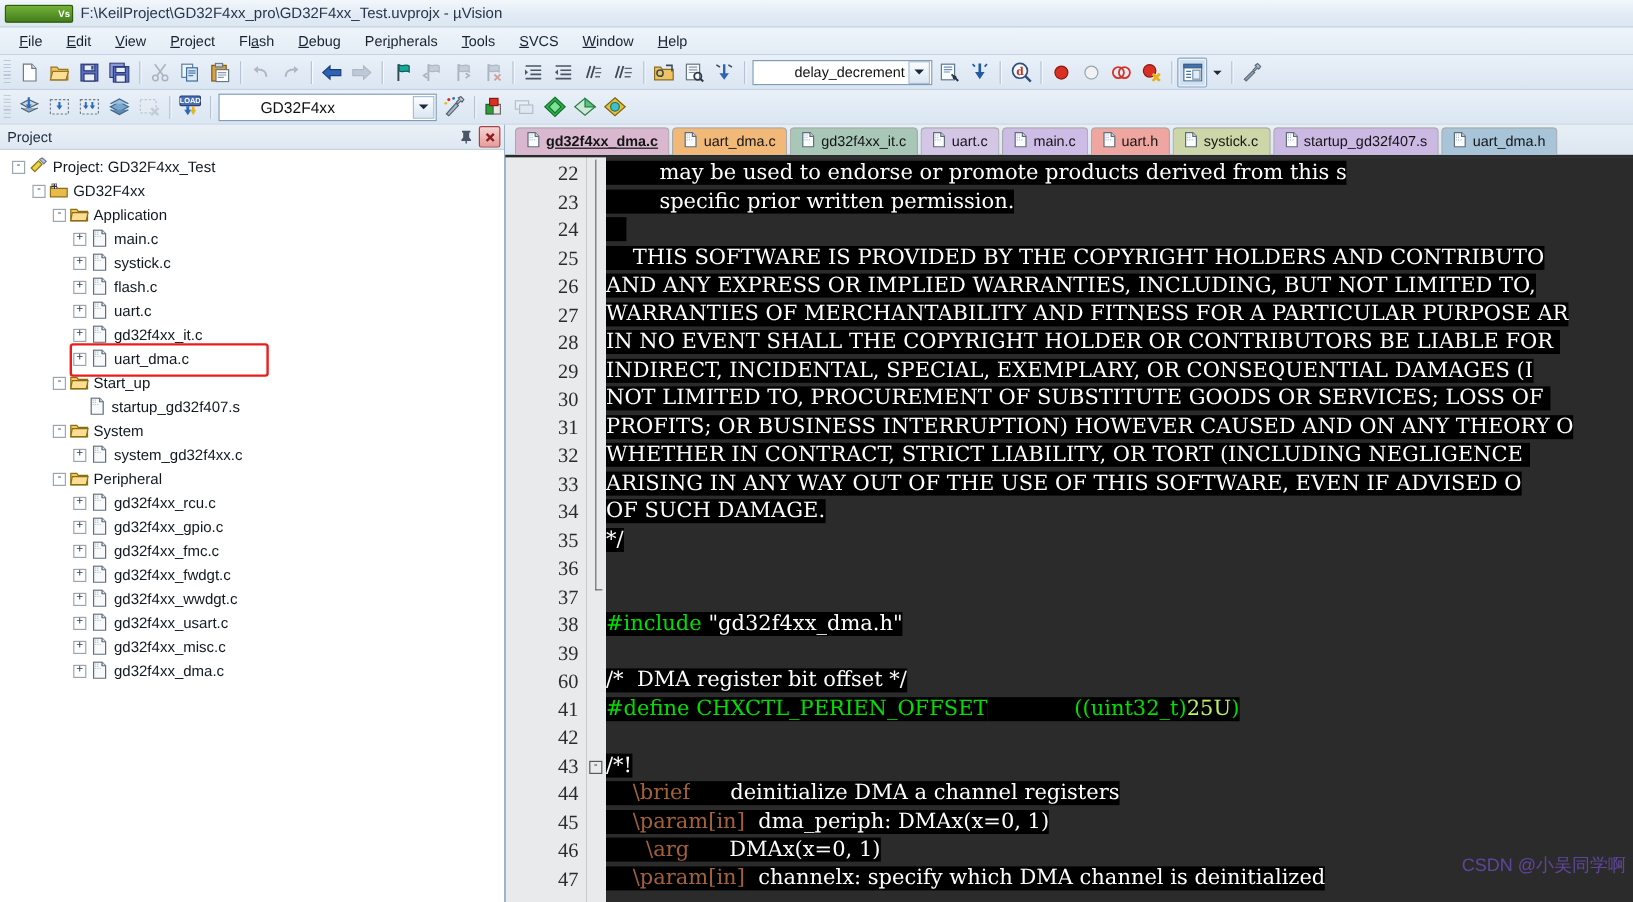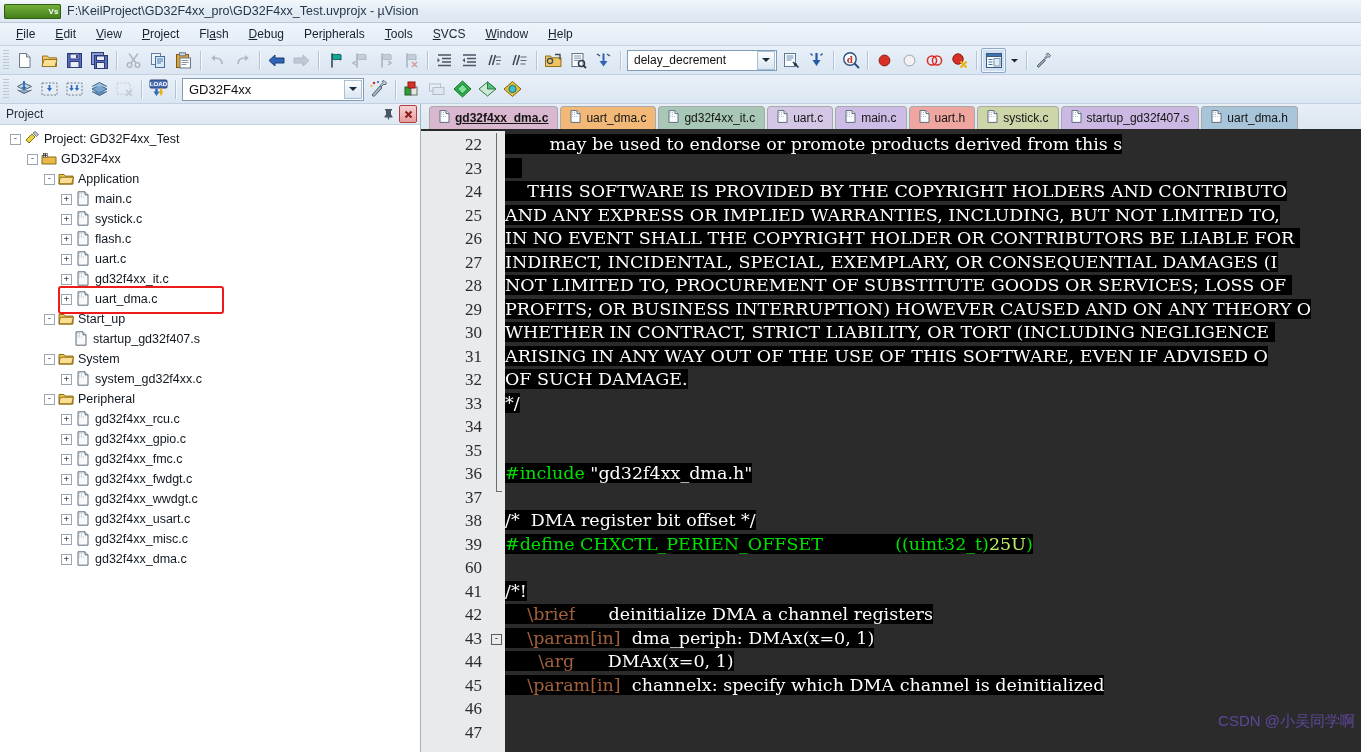--- a/index.html
+++ b/index.html
@@ -39,21 +39,21 @@
   .tb-sep{width:1px;height:19px;margin:0 4px;background:#b5c4d4;box-shadow:1px 0 0 #f4f9ff;}
   .tb-btn{width:23px;height:23px;display:flex;align-items:center;justify-content:center;
     border:1px solid transparent;border-radius:2px;}
   .tb-btn.active{border-color:#8fa9c4;background:#cfe0f2;
     box-shadow:inset 0 0 0 1px #eef5fd;}
   .tb-btn svg{display:block;}
   .tb-btn.dim{opacity:.42;}
   .combo{display:flex;align-items:center;height:19px;background:#fff;
     border:1px solid #7f9db9;margin:0 2px;}
   .combo .cval{font-size:12px;color:#111;padding:0 4px 0 6px;flex:1;white-space:nowrap;
-    overflow:hidden;}
+    overflow:hidden;margin-left:28px;}
   .combo .carrow{width:16px;height:17px;margin:1px;display:flex;align-items:center;
     justify-content:center;background:linear-gradient(#fbfdff,#dae6f2);
     border:1px solid #a9bed2;}
   .combo .carrow i{width:0;height:0;border-left:4px solid transparent;
     border-right:4px solid transparent;border-top:4px solid #1b2a38;display:block;}
 
   
   .main{display:flex;height:calc(752px - 22px - 22px - 28px - 28px);}
 
   
@@ -809,23 +809,25 @@
             <div class="gline">46</div>
             <div class="gline">47</div>
           </div>
         <div class="foldcol" id="foldcol">
             <div class="fold-box" style="top: 502.5px;">-</div>
             <div class="fold-line" style="top: 2px; height: 358.5px;"></div>
             <div class="fold-line" style="top: 359.5px; height: 1px; width: 6px;"></div>
           </div>
         <div class="code" id="code">
             <div class="cline"><span class="tk-wht">        may be used to endorse or promote products derived from this s</span></div>
+            <div class="cline"><span class="tk-wht">        specific prior written permission.</span></div>
             <div class="cline"><span class="tk-wht">   </span></div>
             <div class="cline"><span class="tk-wht">    THIS SOFTWARE IS PROVIDED BY THE COPYRIGHT HOLDERS AND CONTRIBUTO</span></div>
             <div class="cline"><span class="tk-wht">AND ANY EXPRESS OR IMPLIED WARRANTIES, INCLUDING, BUT NOT LIMITED TO,</span></div>
+            <div class="cline"><span class="tk-wht">WARRANTIES OF MERCHANTABILITY AND FITNESS FOR A PARTICULAR PURPOSE AR</span></div>
             <div class="cline"><span class="tk-wht">IN NO EVENT SHALL THE COPYRIGHT HOLDER OR CONTRIBUTORS BE LIABLE FOR </span></div>
             <div class="cline"><span class="tk-wht">INDIRECT, INCIDENTAL, SPECIAL, EXEMPLARY, OR CONSEQUENTIAL DAMAGES (I</span></div>
             <div class="cline"><span class="tk-wht">NOT LIMITED TO, PROCUREMENT OF SUBSTITUTE GOODS OR SERVICES; LOSS OF </span></div>
             <div class="cline"><span class="tk-wht">PROFITS; OR BUSINESS INTERRUPTION) HOWEVER CAUSED AND ON ANY THEORY O</span></div>
             <div class="cline"><span class="tk-wht">WHETHER IN CONTRACT, STRICT LIABILITY, OR TORT (INCLUDING NEGLIGENCE </span></div>
             <div class="cline"><span class="tk-wht">ARISING IN ANY WAY OUT OF THE USE OF THIS SOFTWARE, EVEN IF ADVISED O</span></div>
             <div class="cline"><span class="tk-wht">OF SUCH DAMAGE.</span></div>
             <div class="cline"><span class="tk-wht">*/</span></div>
             <div class="cline">&nbsp;</div>
             <div class="cline">&nbsp;</div>

